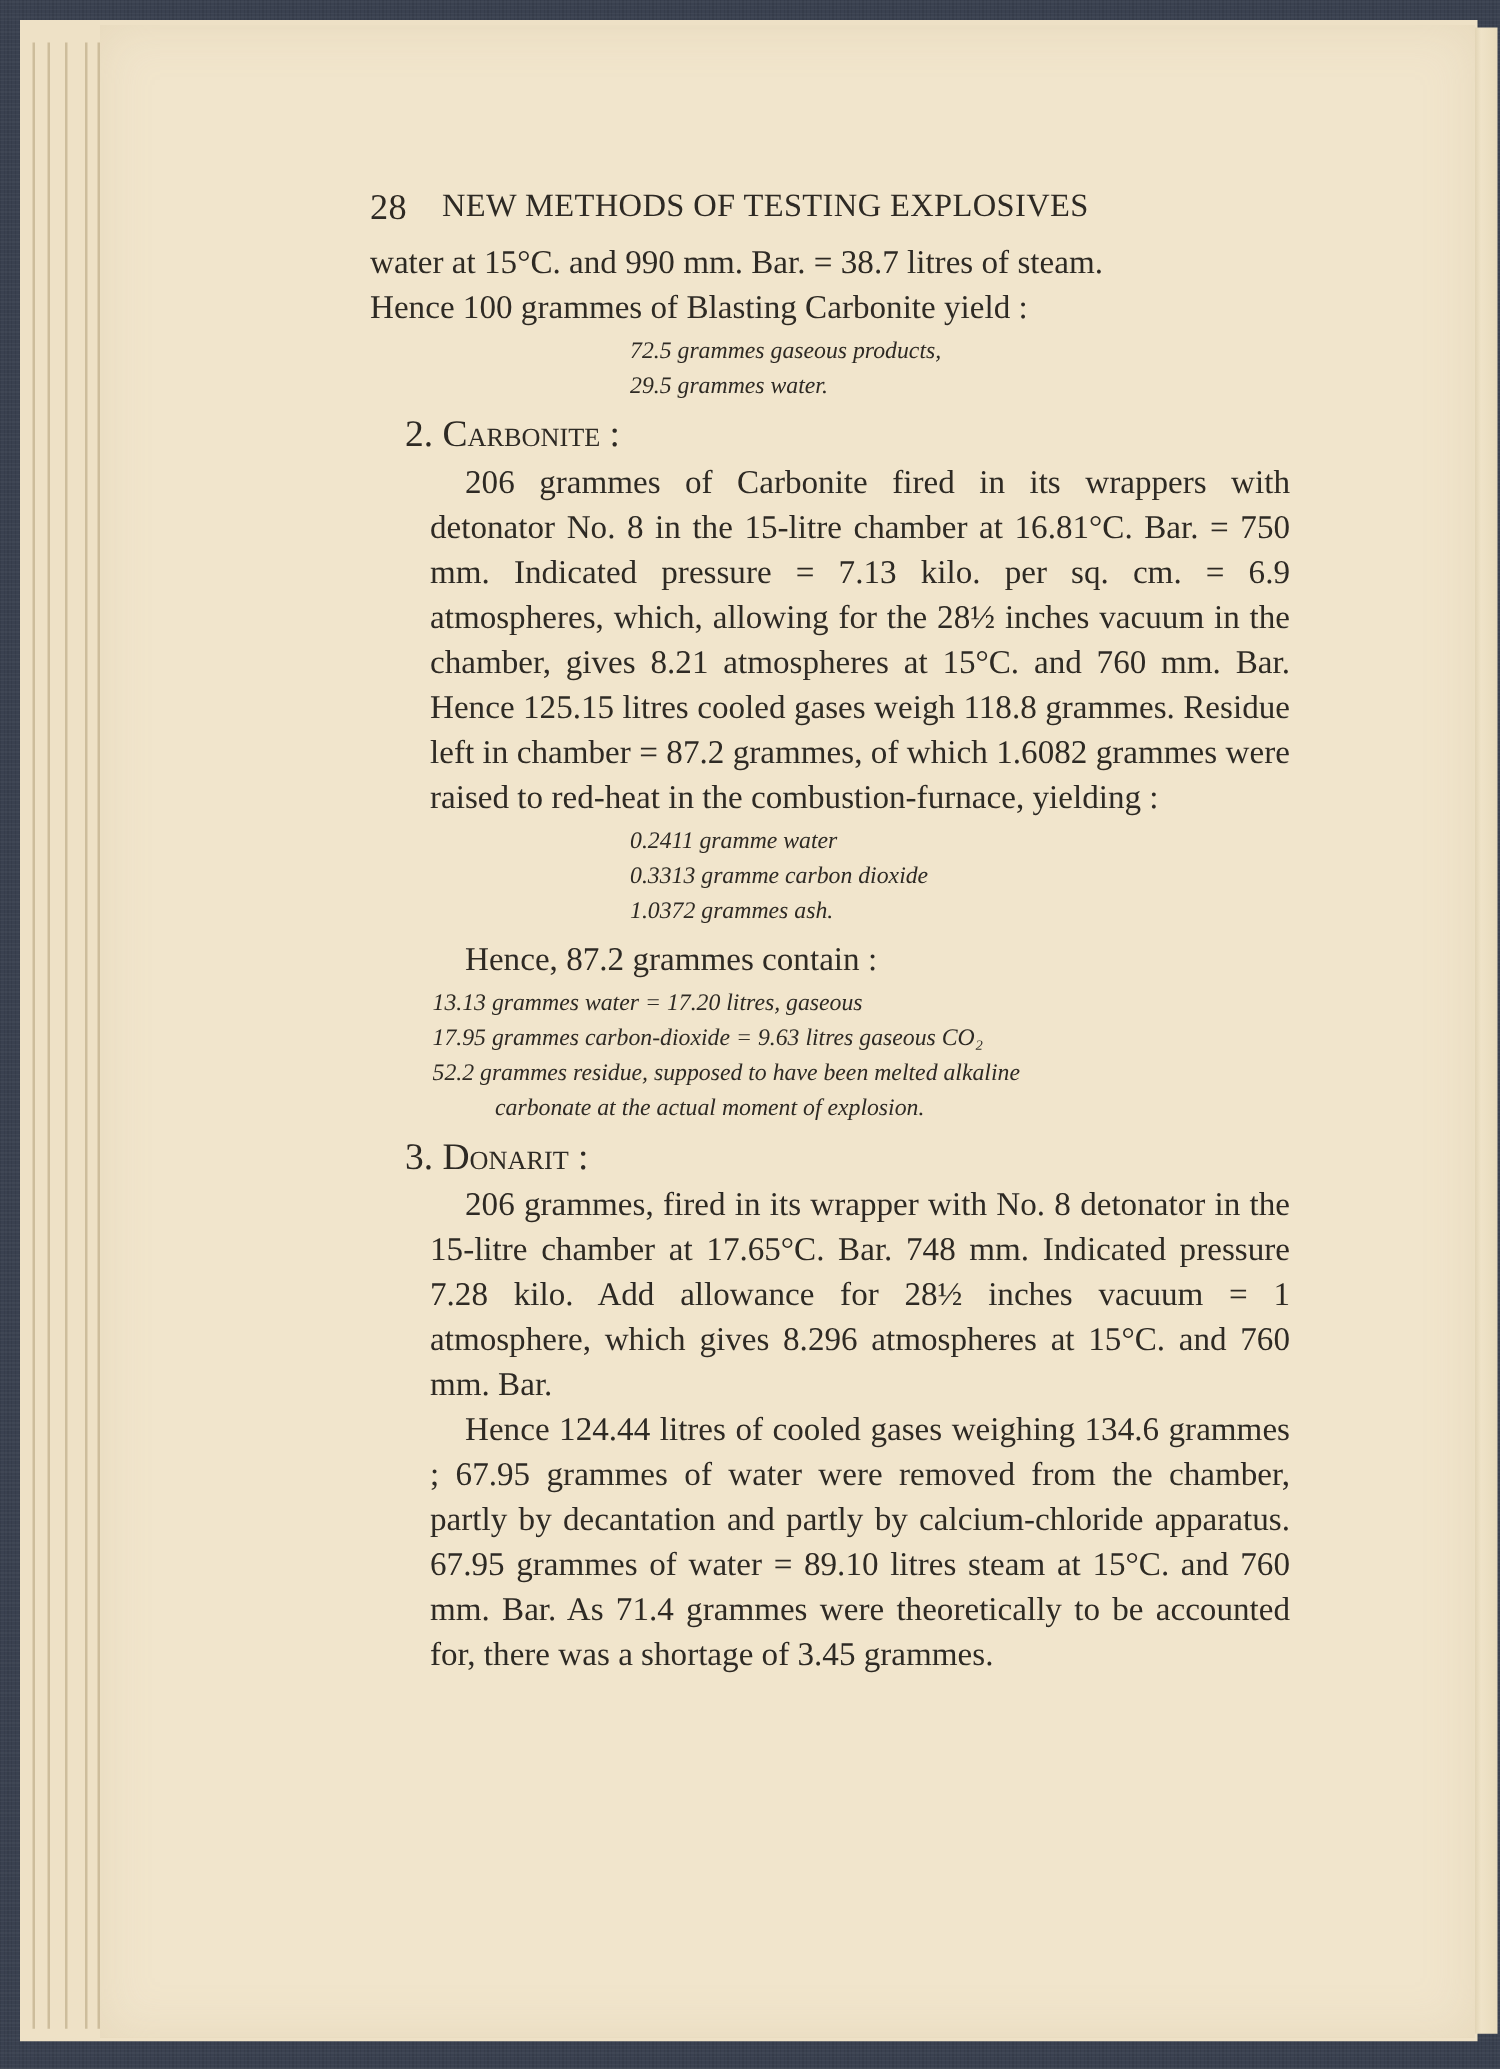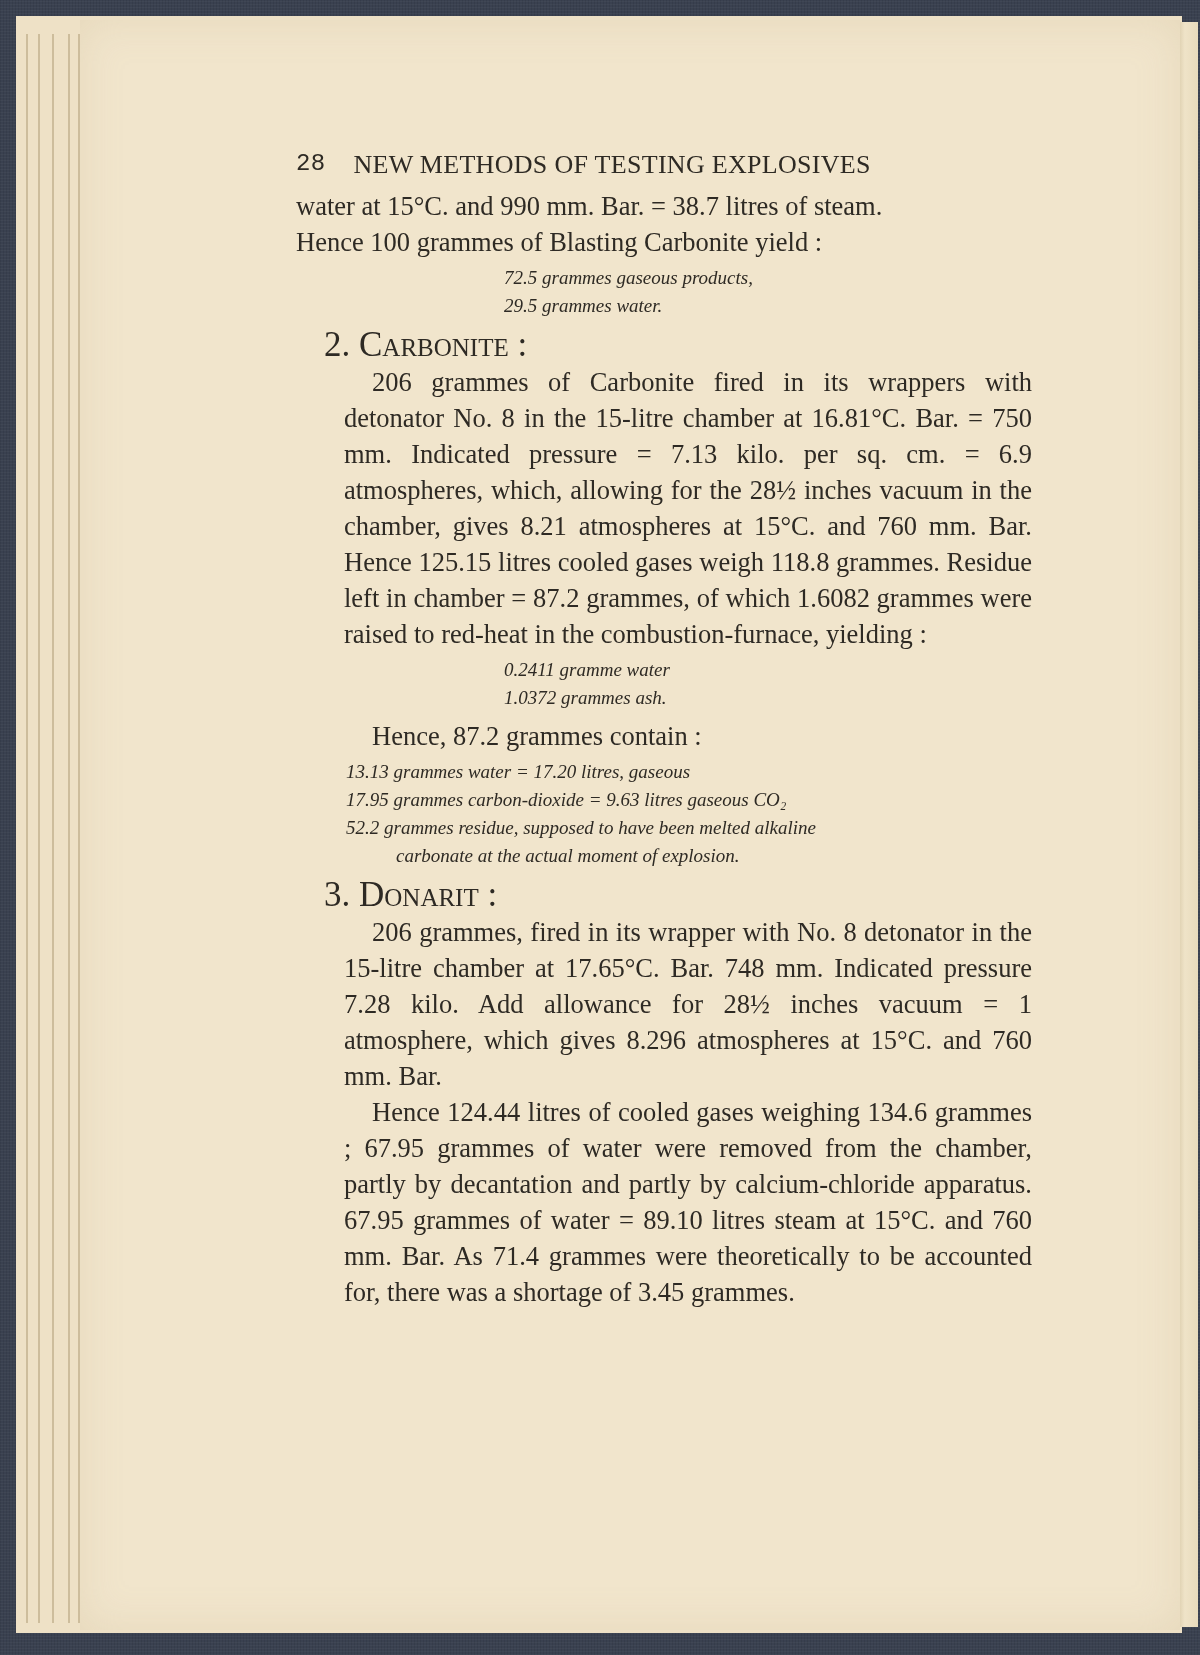--- a/index.html
+++ b/index.html
@@ -33,34 +33,34 @@
     position: absolute; left: 1176px; top: 22px; width: 22px; height: 1605px;
     background: linear-gradient(90deg, #d6c7a5, #efe3c8 40%, #e8dbbc);
   }
   .content {
     position: absolute; left: 296px; top: 150px; width: 736px;
   }
   .header {
     font-size: 26px; letter-spacing: 0.3px; margin-bottom: 8px;
     display: flex; gap: 28px; white-space: nowrap;
   }
-  .header .num { font-family: Liberation Mono, monospace; font-size: 24px; }
+  .header .num { font-family: Liberation Serif, serif; font-size: 29px; }
   p { margin: 0; }
   .body {
     font-size: 26.5px; line-height: 36px; text-align: justify;
   }
   .indent { text-indent: 28px; margin-left: 48px; }
   .small-list {
     font-size: 19px; line-height: 28px; margin: 4px 0 6px 0; font-style: italic;
   }
   .small-list.centered { padding-left: 208px; }
   .small-list.left { padding-left: 50px; }
   .small-list .hang { padding-left: 50px; }
   .heading-sc {
-    font-size: 35px; line-height: 38px; margin-top: 4px; padding-left: 28px;
+    font-size: 30px; line-height: 38px; margin-top: 4px; padding-left: 28px;
   }
   .sc { font-variant: small-caps; }
 </style>
 </head>
 <body>
 
 <div class="cover"></div>
 <div class="page-edges">
   <div class="edge-line" style="left:10px"></div>
   <div class="edge-line" style="left:22px"></div>
@@ -86,20 +86,21 @@
   </div>
 
   <div class="heading-sc">
     <span>2.</span>
     <span class="sc">Carbonite :</span>
   </div>
   <p class="body indent">206 grammes of Carbonite fired in its wrappers with detonator No. 8 in the 15-litre chamber at 16.81°C. Bar. = 750 mm. Indicated pressure = 7.13 kilo. per sq. cm. = 6.9 atmospheres, which, allowing for the 28½ inches vacuum in the chamber, gives 8.21 atmospheres at 15°C. and 760 mm. Bar. Hence 125.15 litres cooled gases weigh 118.8 grammes. Residue left in chamber = 87.2 grammes, of which 1.6082 grammes were raised to red-heat in the combustion-furnace, yielding :</p>
 
   <div class="small-list centered">
     <div>0.2411 gramme water</div>
+    <div>0.3313 gramme carbon dioxide</div>
     <div>1.0372 grammes ash.</div>
   </div>
 
   <p class="body indent">Hence, 87.2 grammes contain :</p>
 
   <div class="small-list left">
     <div>13.13 grammes water = 17.20 litres, gaseous</div>
     <div>17.95 grammes carbon-dioxide = 9.63 litres gaseous CO₂</div>
     <div>52.2 grammes residue, supposed to have been melted alkaline</div>
     <div class="hang">carbonate at the actual moment of explosion.</div>

